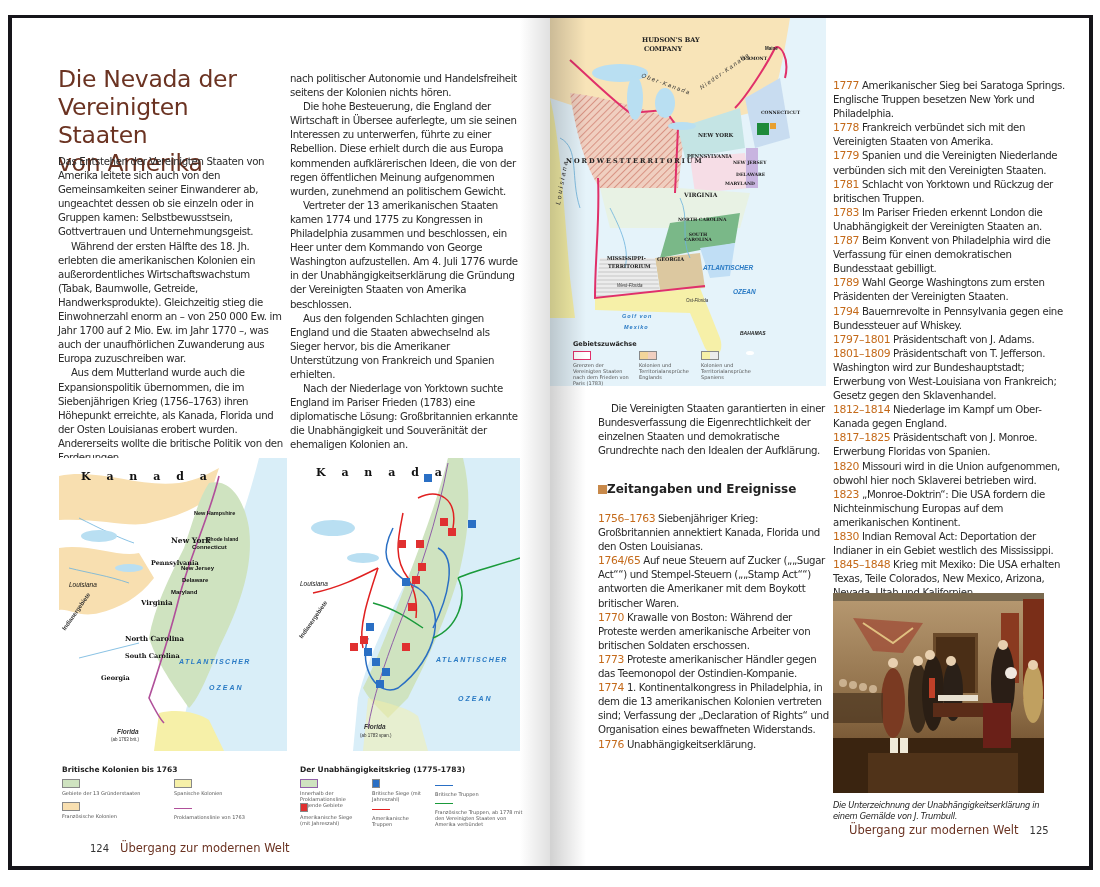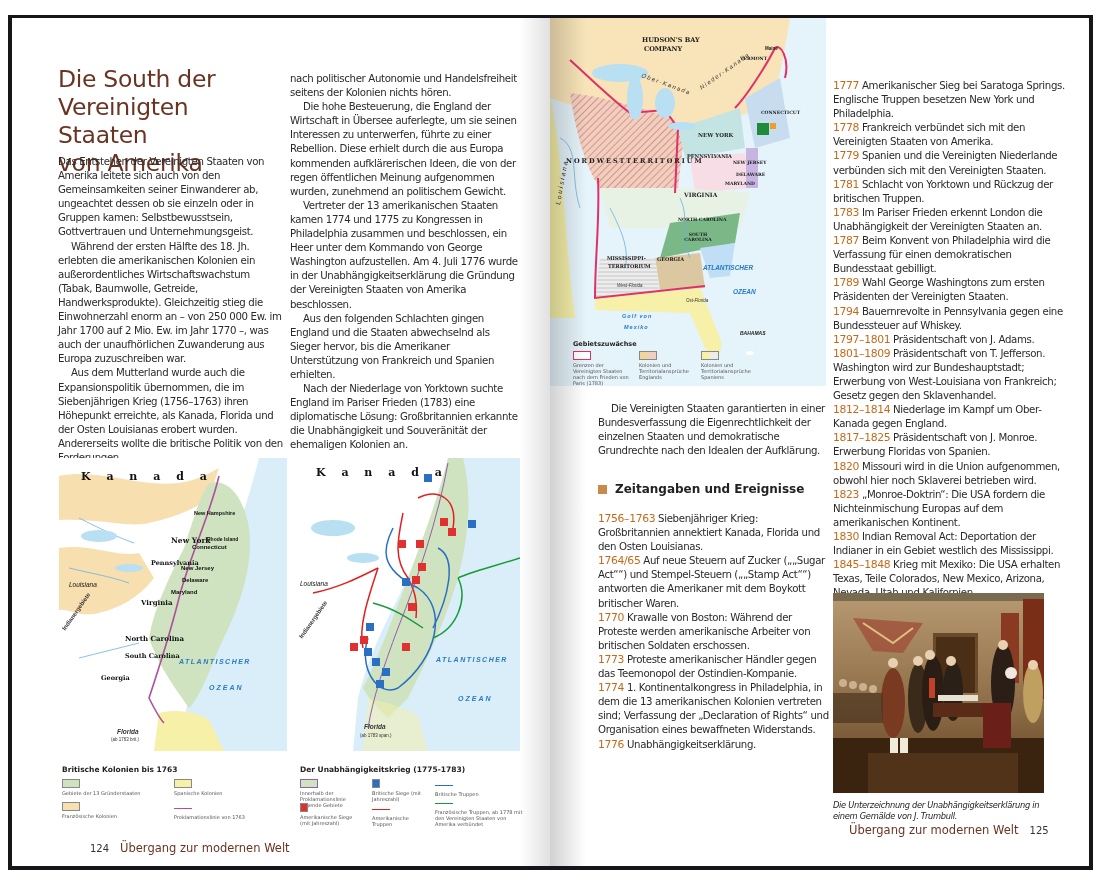--- a/index.html
+++ b/index.html
@@ -33,21 +33,21 @@
   .legend { position: absolute; font-family: "DejaVu Sans", sans-serif; color: #333; }
   .legend h4 { font-size: 7.5px; font-weight: bold; margin-bottom: 6px; color: #222; }
   .lg-item { position: absolute; font-size: 5px; line-height: 6px; color: #555; }
   .swatch { display: block; width: 18px; height: 9px; border: 1px solid #888; margin-bottom: 2px; }
 
   .folio { position: absolute; font-family: "DejaVu Sans", sans-serif; font-size: 11.5px; color: #6b3322; }
   .folio .num { color: #333; font-size: 10px; }
 
   .intro { position: absolute; left: 48px; top: 384px; width: 232px; font-size: 10.2px; line-height: 14.1px;
     color: #2a2a2a; letter-spacing: -0.35px; text-indent: 13px; }
-  .sec-head { position: absolute; left: 48px; top: 464px; font-size: 12px; font-weight: bold; color: #222; display: flex; align-items: center; gap: 8px; }
+  .sec-head { position: absolute; left: 48px; top: 464px; font-size: 12px; font-weight: bold; color: #222; display: flex; align-items: center; }
   .sec-head .sq { width: 9px; height: 9px; background: #c8894a; display: inline-block; }
 
   .events { position: absolute; font-size: 10.2px; line-height: 14.1px; color: #2a2a2a; letter-spacing: -0.35px; }
   .events .ev { display: block; }
   .events .yr { color: #c46a1a; font-size: 10.8px; }
   .ev1 { left: 48px; top: 494px; width: 234px; }
   .ev2 { left: 283px; top: 61px; width: 238px; }
 
   .painting { position: absolute; left: 283px; top: 575px; width: 211px; height: 200px; overflow: hidden; }
   .caption { position: absolute; left: 283px; top: 782px; width: 230px; font-size: 8.3px; line-height: 11px;
@@ -55,21 +55,21 @@
 </style>
 </head>
 <body>
 
 <div class="book">
 
   <div class="page left">
     <div class="gutter-left"></div>
 
     <h1 class="title">
-      <span>Die South der</span><br>
+      <span>Die Nevada der</span><br>
       <span>Vereinigten Staaten</span><br>
       <span>von Amerika</span>
     </h1>
 
     <div class="col col1">
       <p>Das Entstehen der Vereinigten Staaten von Amerika leitete sich auch von den Gemeinsamkeiten seiner Einwanderer ab, ungeachtet dessen ob sie einzeln oder in Gruppen kamen: Selbstbewusstsein, Gottvertrauen und Unternehmungsgeist.</p>
       <p class="ind">Während der ersten Hälfte des 18. Jh. erlebten die amerikanischen Kolonien ein außerordentliches Wirtschaftswachstum (Tabak, Baumwolle, Getreide, Handwerksprodukte). Gleichzeitig stieg die Einwohnerzahl enorm an – von 250 000 Ew. im Jahr 1700 auf 2 Mio. Ew. im Jahr 1770 –, was auch der unaufhörlichen Zuwanderung aus Europa zuzuschreiben war.</p>
       <p class="ind">Aus dem Mutterland wurde auch die Expansionspolitik übernommen, die im Siebenjährigen Krieg (1756–1763) ihren Höhepunkt erreichte, als Kanada, Florida und der Osten Louisianas erobert wurden. Andererseits wollte die britische Politik von den Forderungen</p>
     </div>
 

